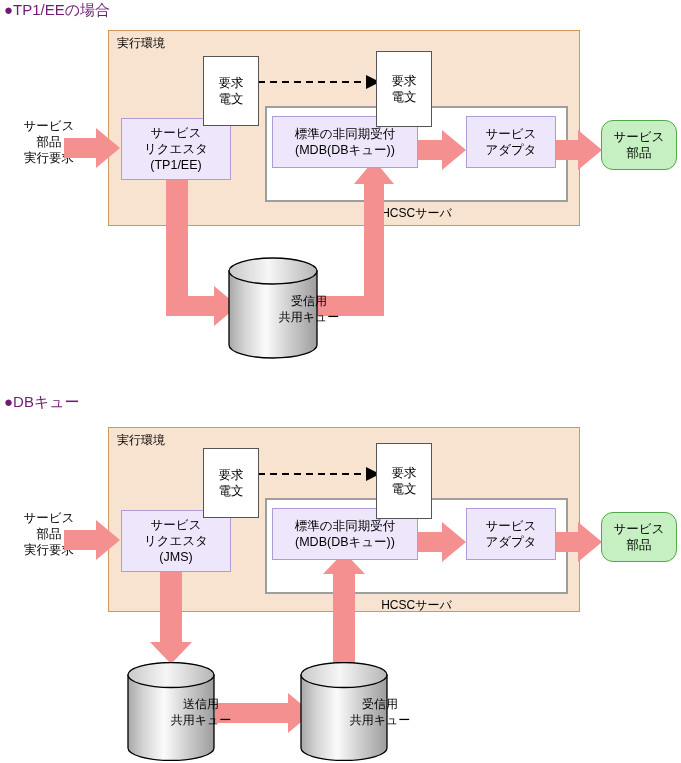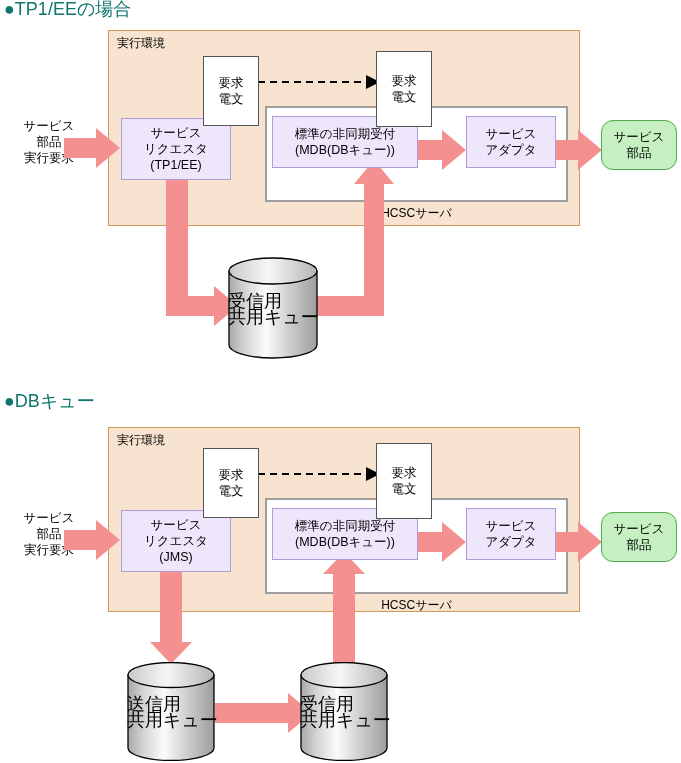--- a/index.html
+++ b/index.html
@@ -21,24 +21,24 @@
     left: 0;
     width: 681px;
   }
   #diagram-1 { top: 0px; height: 390px; }
   #diagram-2 { top: 392px; height: 371px; }
 
   .section-title {
     position: absolute;
     left: 4px;
     top: 2px;
-    font-size: 18px;
+    font-size: 15px;
     line-height: 15px;
     white-space: nowrap;
-    color: #0f766e;
+    color: #701a75;
   }
 
   
   .env-box {
     position: absolute;
     background: #f7e3d0;
     border: 1px solid #cf9a59;
     box-sizing: border-box;
   }
   .env-label {
@@ -116,26 +116,27 @@
 
   
   .cyl {
     position: absolute;
     z-index: 5;
   }
   .cyl-label {
     position: absolute;
     left: 0;
     width: 100%;
-    text-align: left;
-    font-size: 18px;
+    text-align: center;
+    font-size: 12px;
     line-height: 16px;
     white-space: nowrap;
     z-index: 6;
     pointer-events: none;
+    padding-left: 36px;
   }
 
   
   .arrow-layer {
     position: absolute;
     left: 0;
     top: 0;
     width: 681px;
     height: 100%;
     overflow: visible;

